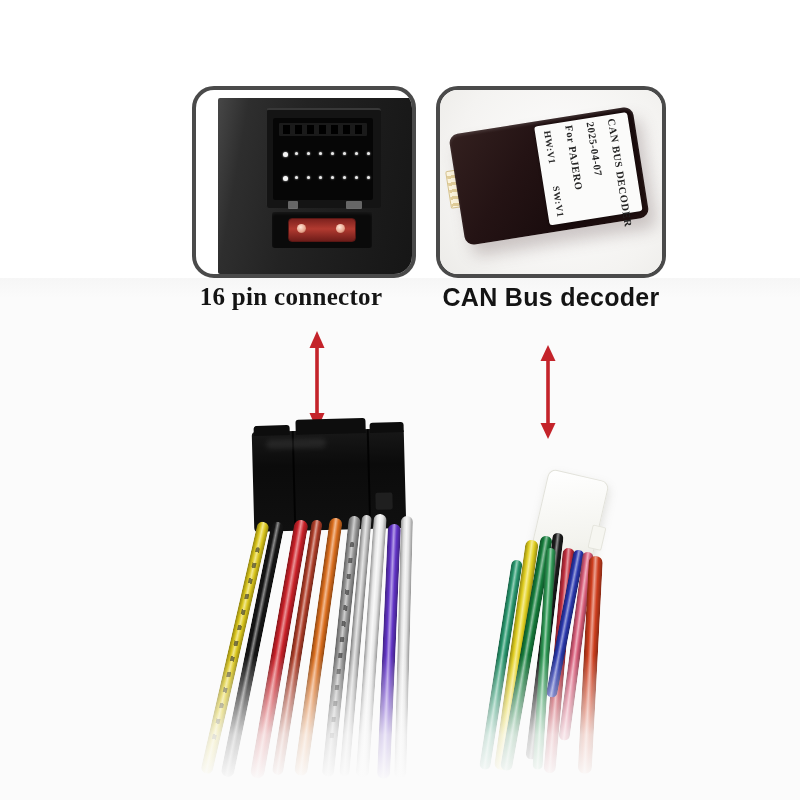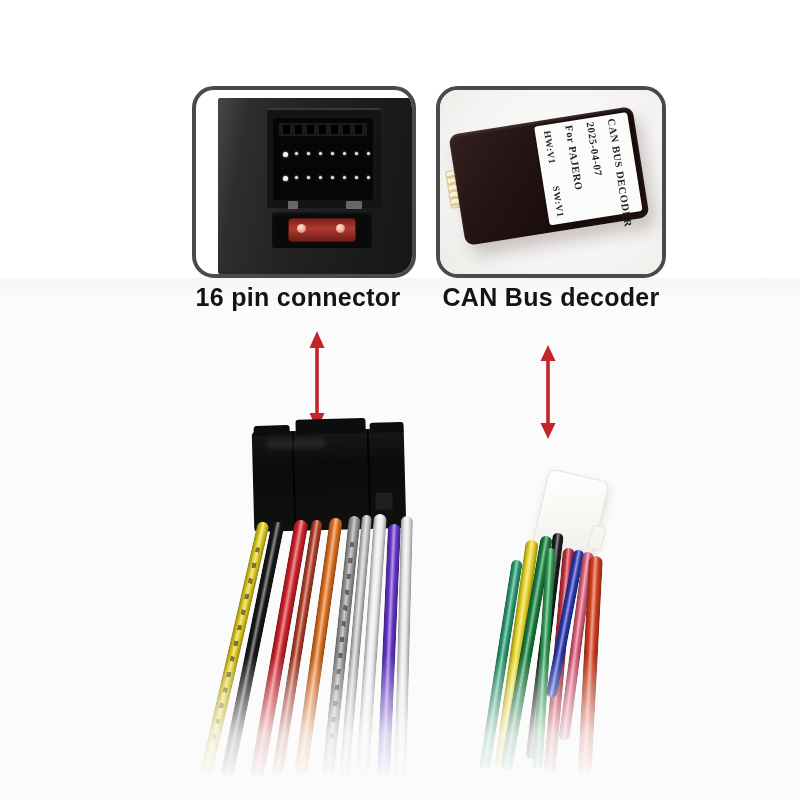--- a/index.html
+++ b/index.html
@@ -45,21 +45,21 @@
               letter-spacing:.6px;color:#232323;white-space:nowrap;}
   .label-hwsw{position:absolute;writing-mode:vertical-rl;font-family:"Liberation Serif",serif;
               font-weight:600;font-size:9.5px;letter-spacing:.5px;color:#2a2a2a;left:7px;}
   .gold-tab{position:absolute;left:-9px;top:50px;width:12px;height:36px;border-radius:2px;
             background:repeating-linear-gradient(180deg,#fdf6e0 0 4px,#e3cf9a 4px 7px);
             border:1px solid #d8c48e;transform:rotate(-9deg);}
 
   
   .caption{position:absolute;top:283px;height:30px;text-align:center;
            font-size:25px;font-weight:700;color:#141414;letter-spacing:.3px;}
-  #caption-left{left:174px;width:248px;}
+  #caption-left{left:167px;width:248px;font-family:Liberation Serif, serif;}
   #caption-right{left:428px;width:246px;}
 
   
   .arrow{position:absolute;}
 
   
   .wire{position:absolute;transform-origin:50% 0;border-radius:7px;
         background-image:linear-gradient(90deg,rgba(0,0,0,.38) 0,rgba(0,0,0,.05) 28%,rgba(255,255,255,.5) 48%,rgba(0,0,0,.05) 70%,rgba(0,0,0,.38) 100%);}
   .wire-print{position:absolute;left:50%;top:26px;width:4px;height:78%;transform:translateX(-50%);
               background:repeating-linear-gradient(180deg,rgba(25,25,25,.55) 0 5px,transparent 5px 16px);

